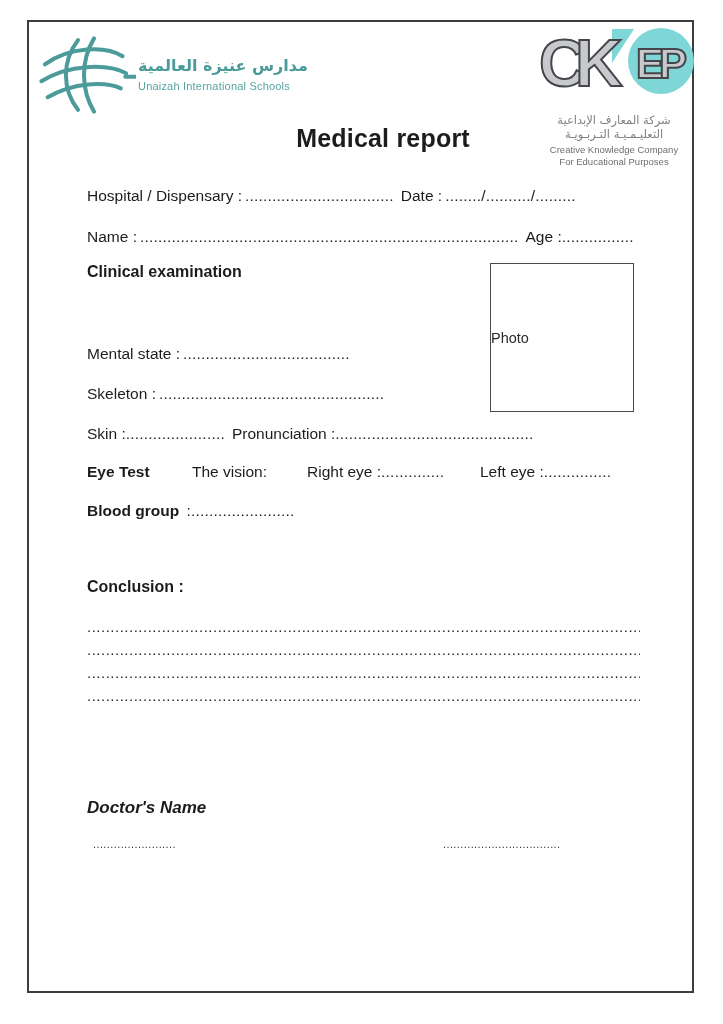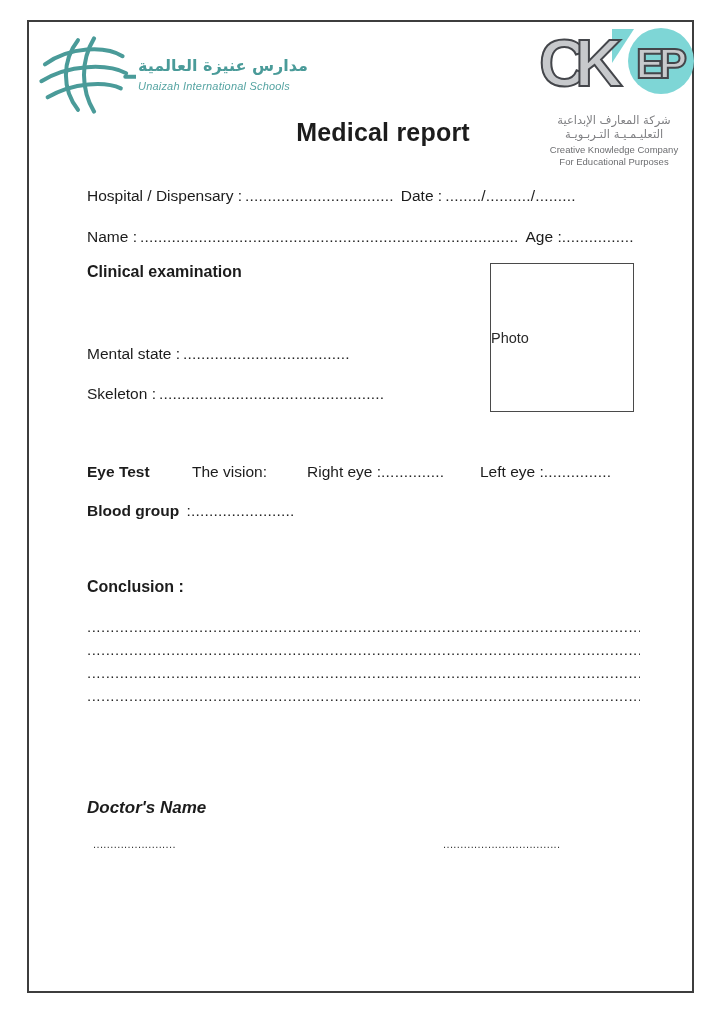--- a/index.html
+++ b/index.html
@@ -11,31 +11,31 @@
   }
   .page-border {
     position: absolute; left: 27px; top: 20px; width: 667px; height: 973px;
     border: 2px solid #3d3d3d;
   }
   
   .globe { position: absolute; left: 36px; top: 36px; }
   .school-text { position: absolute; left: 138px; top: 55px; }
   .ar { font-family: "DejaVu Sans", sans-serif; direction: rtl; unicode-bidi: isolate; }
   .school-ar { font-size: 16px; font-weight: bold; color: #4a9b99; line-height: 22px; }
-  .school-en { font-size: 11px; color: #55a4a2; margin-top: 3px; letter-spacing: 0.2px; font-style: italic; }
+  .school-en { font-size: 11px; color: #55a4a2; margin-top: 3px; letter-spacing: 0.2px; }
   .ckep-logo { position: absolute; left: 538px; top: 27px; }
   .ckep-letter { font-family: "Liberation Sans", sans-serif; font-weight: bold;
                  fill: #c7c9cc; stroke: #44464b; stroke-width: 2px; }
   .ckep-text { position: absolute; left: 528px; top: 113px; width: 172px; text-align: center; }
   .ckep-ar { font-size: 11.5px; color: #808184; line-height: 14px; }
   .ckep-en { font-size: 9.5px; color: #6d6e71; line-height: 11.5px; }
   .ckep-en.first { margin-top: 3px; }
   
   .title {
-    position: absolute; top: 118px; left: 105px; width: 556px; text-align: center;
+    position: absolute; top: 124px; left: 105px; width: 556px; text-align: center;
     font-size: 25px; font-weight: bold; letter-spacing: 0.2px;
   }
   
   .row { position: absolute; left: 87px; width: 556px; font-size: 15.5px;
          white-space: nowrap; }
   .b { font-weight: bold; }
   .h { font-weight: bold; font-size: 16px; }
   .dots { letter-spacing: 0.2px; color: #222; margin-left: 3px; }
   .ml7 { margin-left: 7px; }
   .abs { position: absolute; top: 0; }
@@ -106,20 +106,23 @@
 
 
   <div class="row" style="top:345px">
     <span>Mental state :</span><span class="dots">.....................................</span>
   </div>
 
   <div class="row" style="top:385px">
     <span>Skeleton :</span><span class="dots">..................................................</span>
   </div>
 
+  <div class="row" style="top:425px">
+    <span>Skin :</span><span class="dots" style="margin-left:0">......................</span><span class="ml7">Pronunciation :</span><span class="dots" style="margin-left:0">............................................</span>
+  </div>
 
   <div class="row" style="top:463px">
     <span class="b">Eye Test</span>
     <span class="abs" style="left:105px">The vision:</span>
     <span class="abs" style="left:220px"><span>Right eye :</span><span class="dots" style="margin-left:0">..............</span></span>
     <span class="abs" style="left:393px"><span>Left eye :</span><span class="dots" style="margin-left:0">...............</span></span>
   </div>
 
   <div class="row" style="top:502px">
     <span class="b">Blood group</span>

